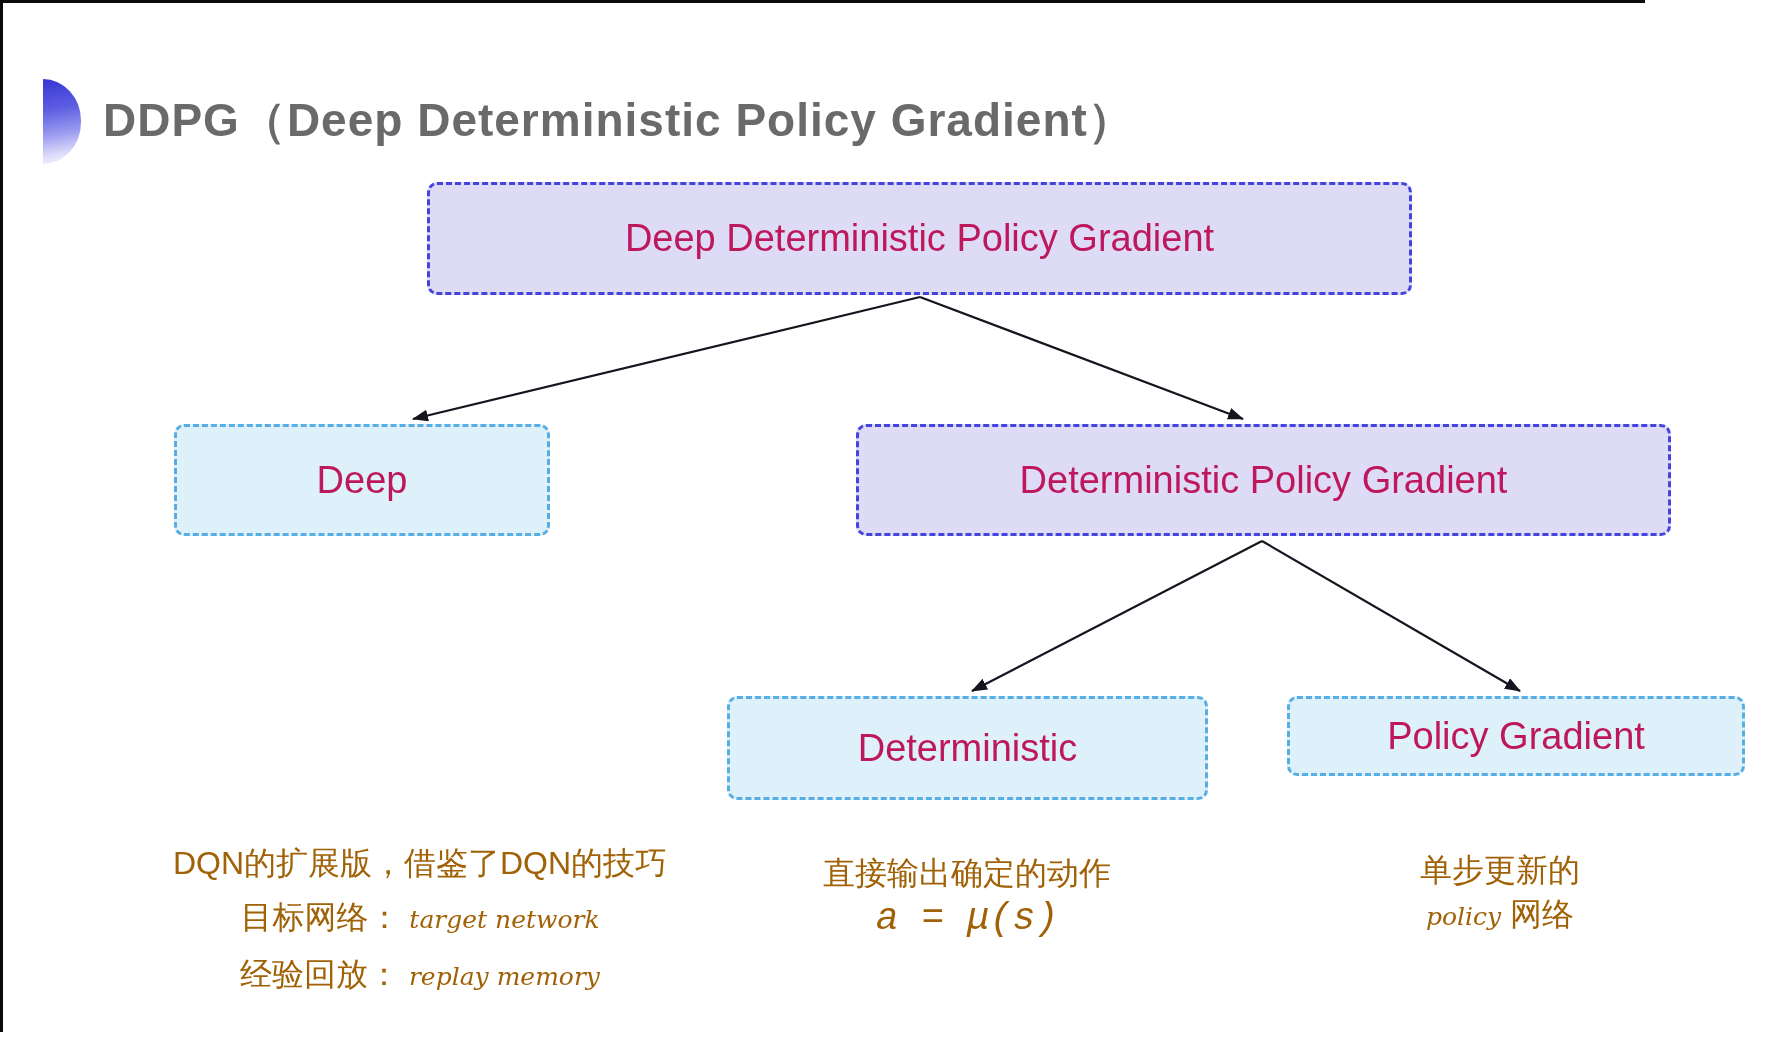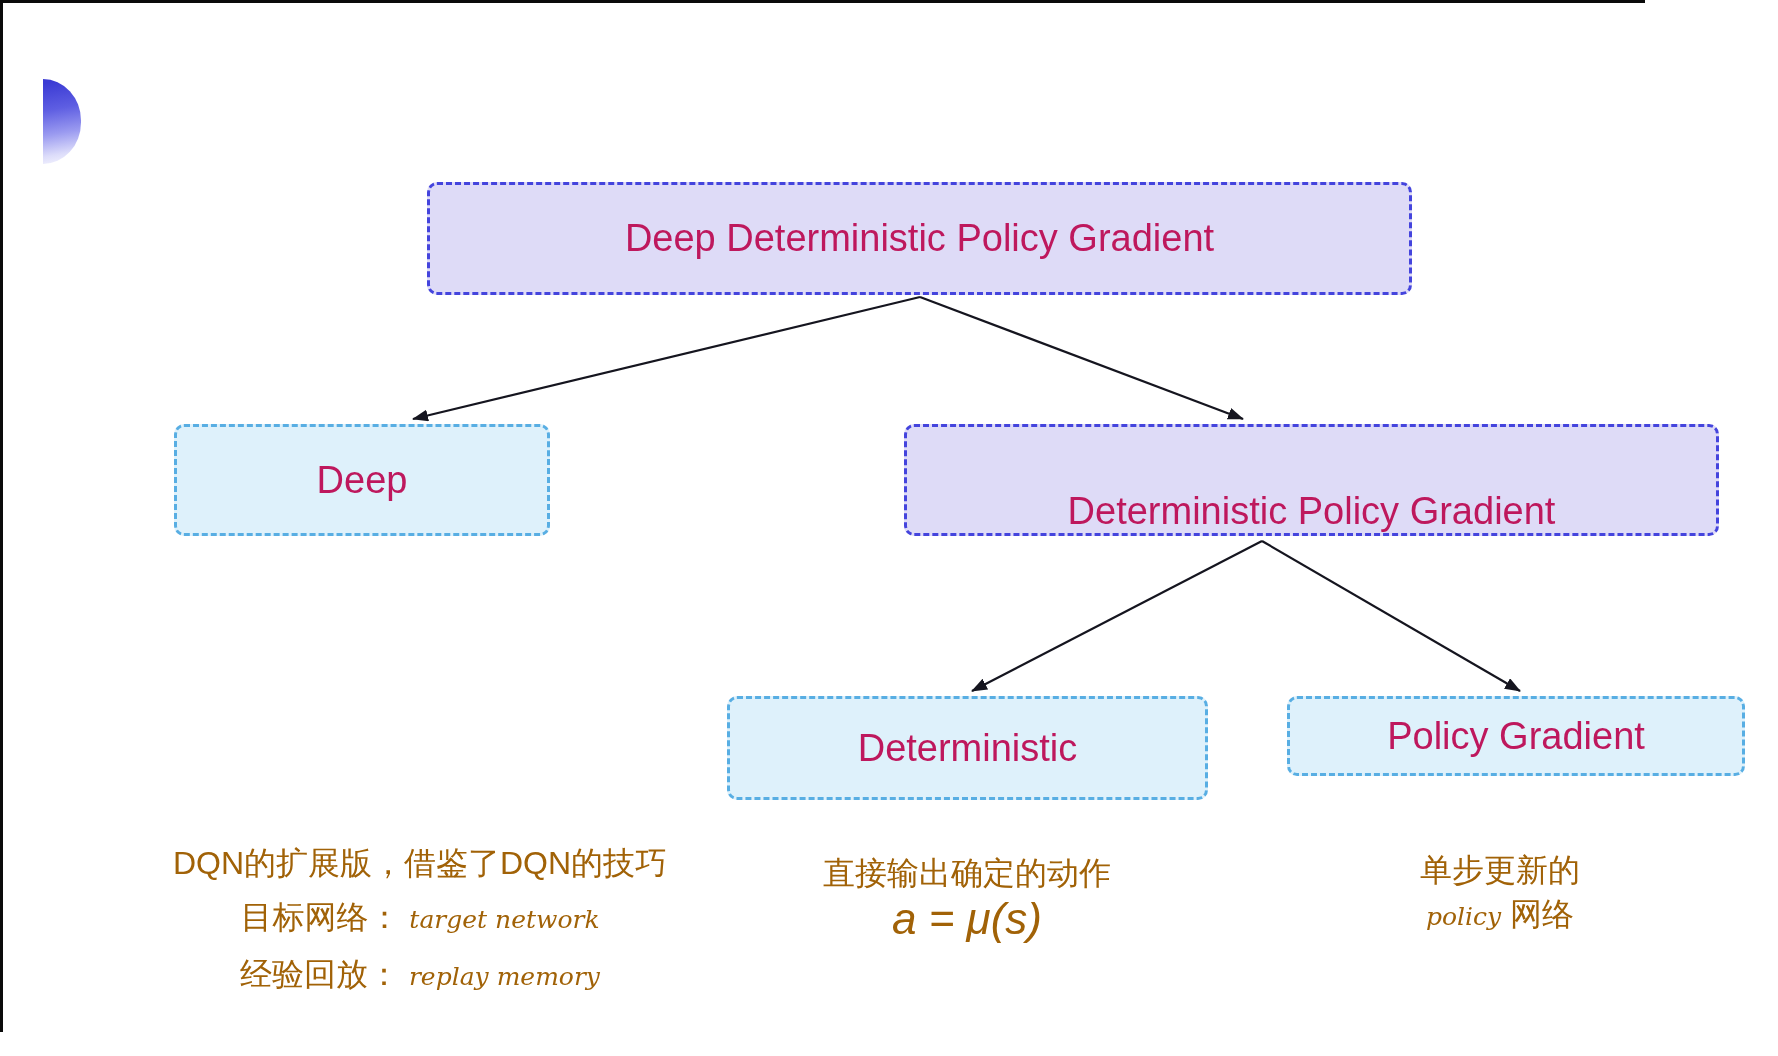--- a/index.html
+++ b/index.html
@@ -49,21 +49,21 @@
   .node.purple {
     background: var(--lavender-fill, #dedbf7);
     border: 3px dashed var(--indigo-border, #4444dd);
   }
   .node.cyan {
     background: var(--cyan-fill, #def1fb);
     border: 3px dashed var(--cyan-border, #58aee3);
   }
   .node-root          { left: 427px;  top: 182px; width: 985px; height: 113px; }
   .node-deep          { left: 174px;  top: 424px; width: 376px; height: 112px; }
-  .node-dpg           { left: 904px;  top: 424px; width: 815px; height: 112px; align-items: flex-end; }
+  .node-dpg           { left: 856px;  top: 424px; width: 815px; height: 112px; }
   .node-deterministic { left: 727px;  top: 696px; width: 481px; height: 104px; }
   .node-pg            { left: 1287px; top: 696px; width: 458px; height: 80px; }
   
   .arrows {
     position: absolute; left: 0; top: 0;
     width: 1778px; height: 1056px;
     pointer-events: none;
   }
   .arrows line { stroke: var(--arrow, #15151f); stroke-width: 2.2px; }
   
@@ -74,35 +74,36 @@
   }
   .note-deep          { left: 120px;  top: 836px; width: 600px; line-height: 54px; }
   .note-deterministic { left: 767px;  top: 851px; width: 400px; line-height: 45px; }
   .note-pg            { left: 1300px; top: 848px; width: 400px; line-height: 44px; }
   .term {
     font-family: "DejaVu Serif", "Liberation Serif", serif;
     font-style: italic; font-weight: 500;
     font-size: 25px;
   }
   .formula {
-    font-family: Liberation Sans, sans-serif;
+    font-family: Liberation Mono, monospace;
     font-style: italic; font-weight: 500;
-    font-size: 44px;
+    font-size: 38px;
   }
 </style>
 </head>
 <body>
 
 <div class="slide">
 
   <div class="frame-top"></div>
   <div class="frame-left"></div>
 
   <header class="title-row">
     <span class="bullet"></span>
+    <h1 class="title">DDPG（Deep Deterministic Policy Gradient）</h1>
   </header>
 
   <svg class="arrows" viewBox="0 0 1778 1056" xmlns="http://www.w3.org/2000/svg">
     <defs>
       <marker id="ah" markerUnits="userSpaceOnUse" markerWidth="18" markerHeight="14" refX="15" refY="6" orient="auto">
         <path d="M0,0 L16,6 L0,12 Z" fill="#15151f"></path>
       </marker>
     </defs>
     <line x1="920" y1="297" x2="413" y2="419" marker-end="url(#ah)"></line>
     <line x1="920" y1="297" x2="1243" y2="419" marker-end="url(#ah)"></line>

